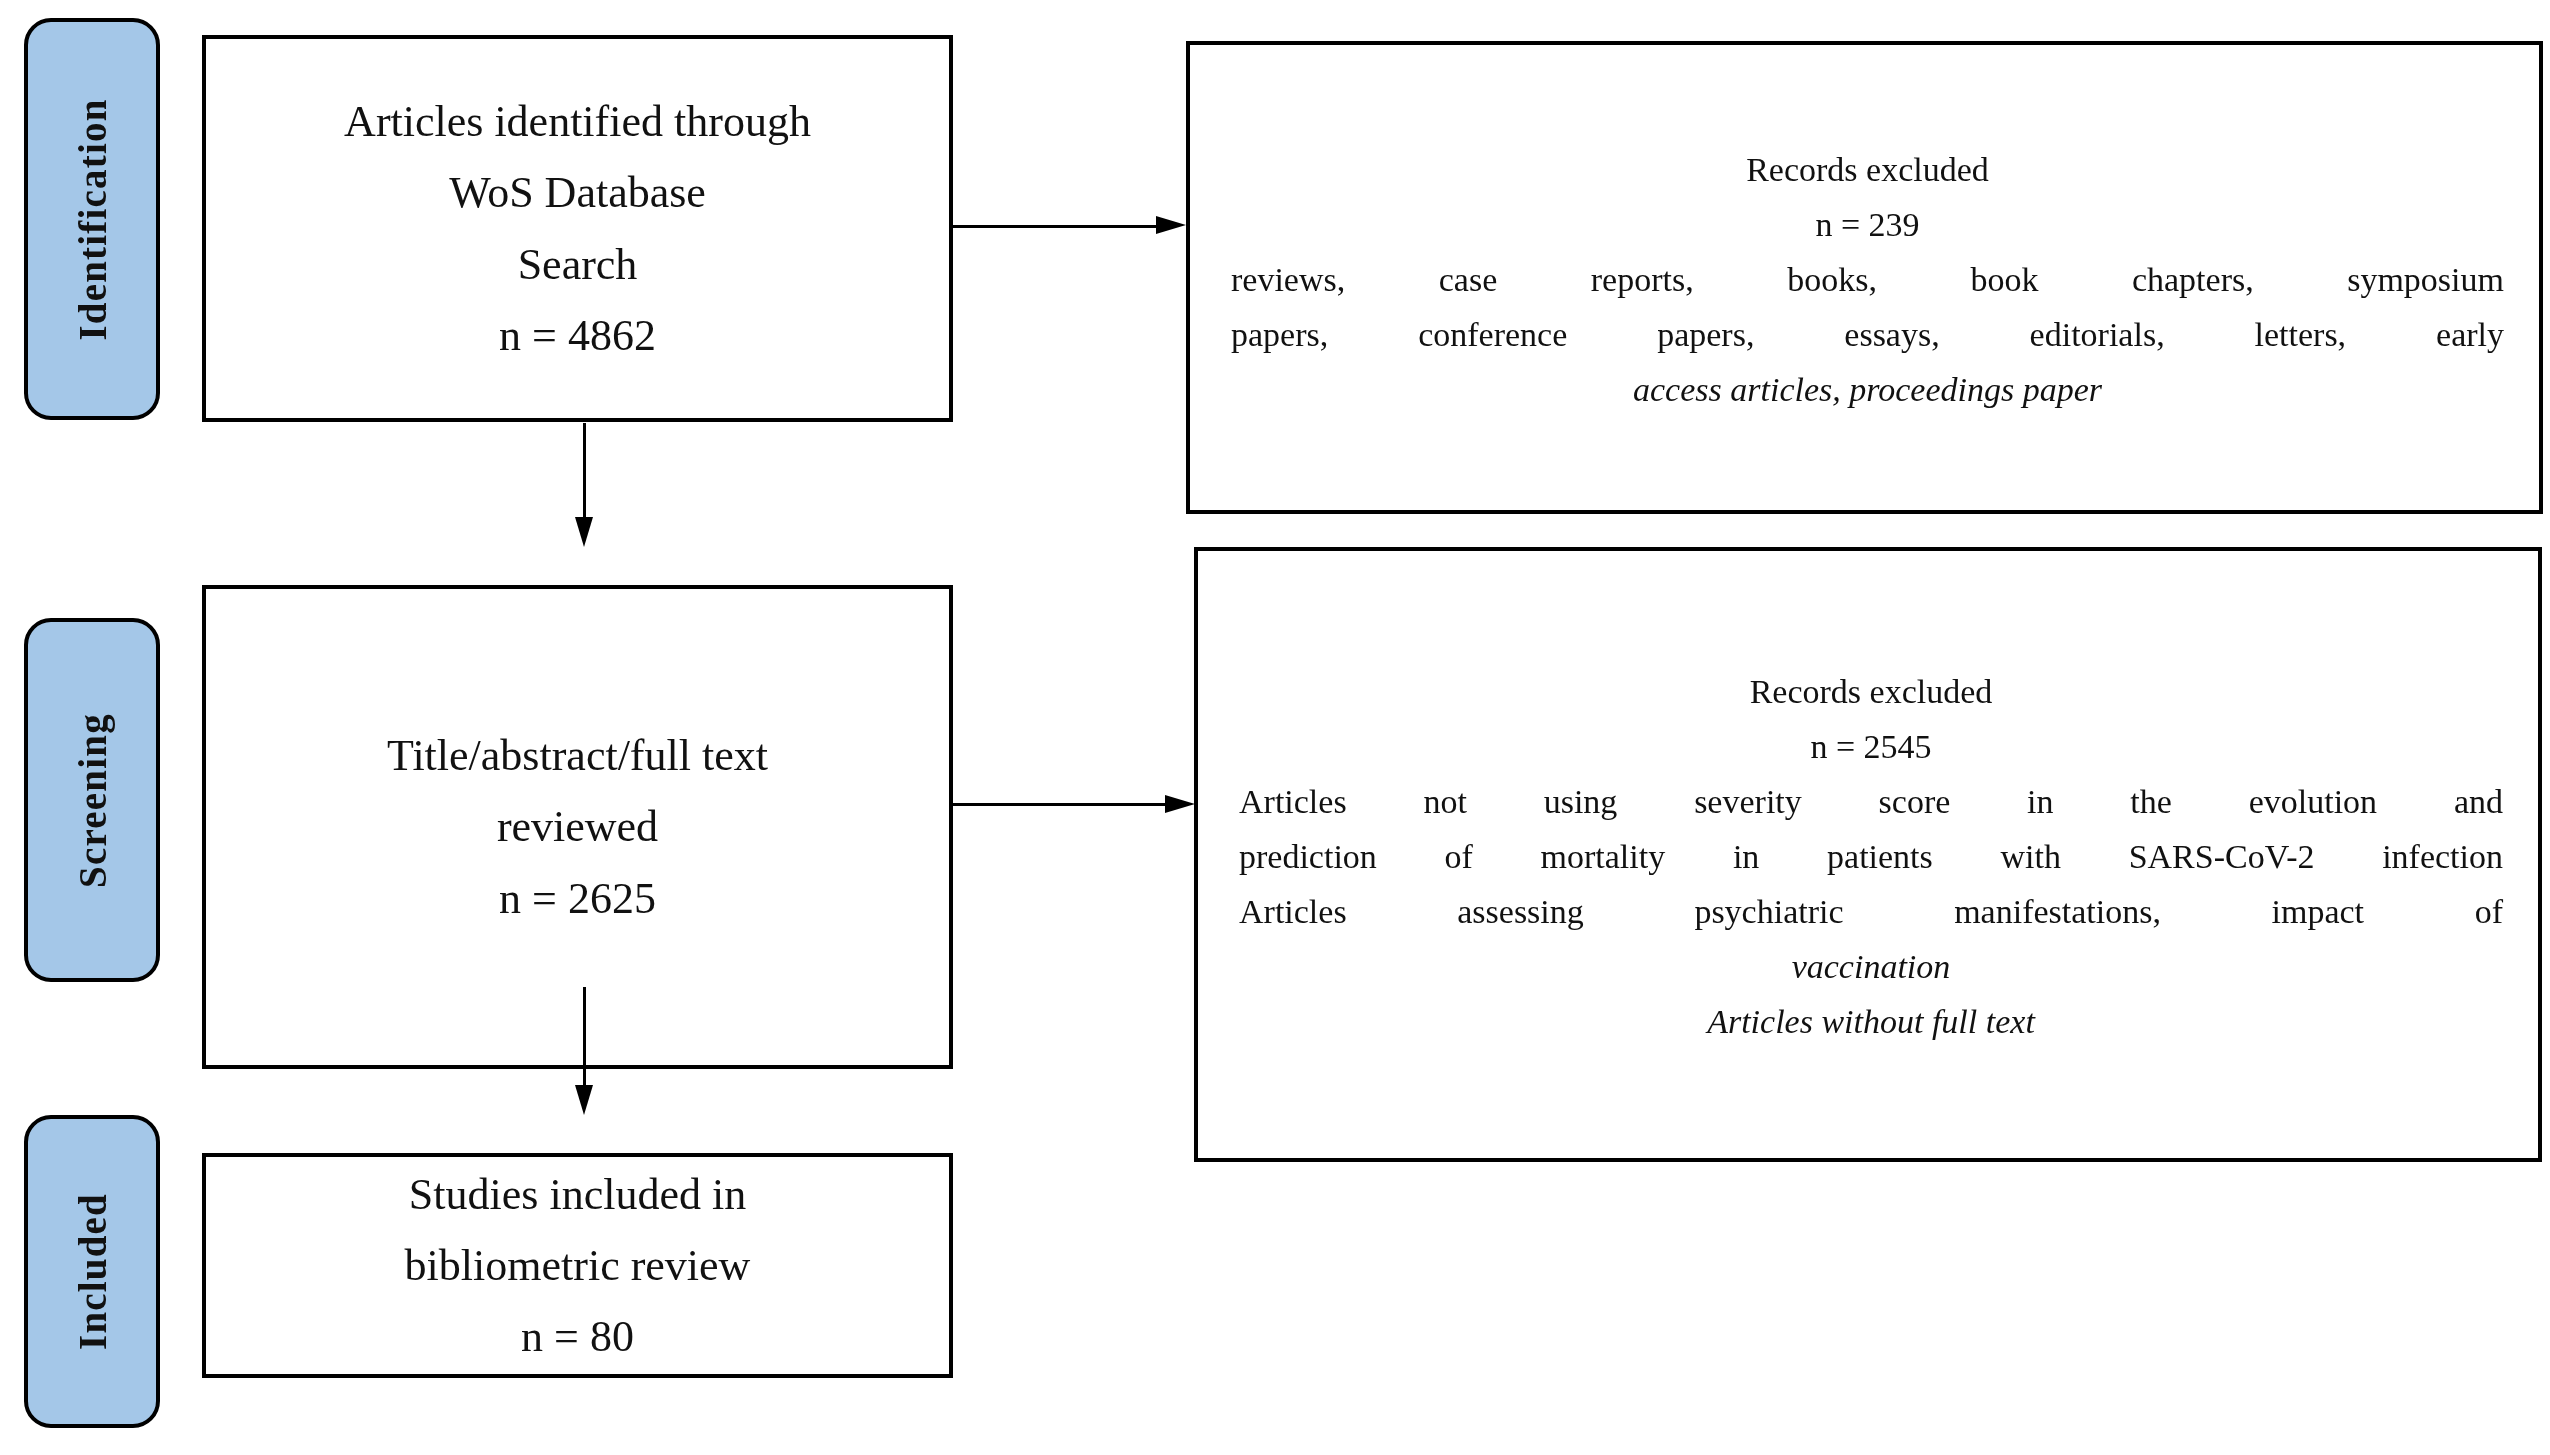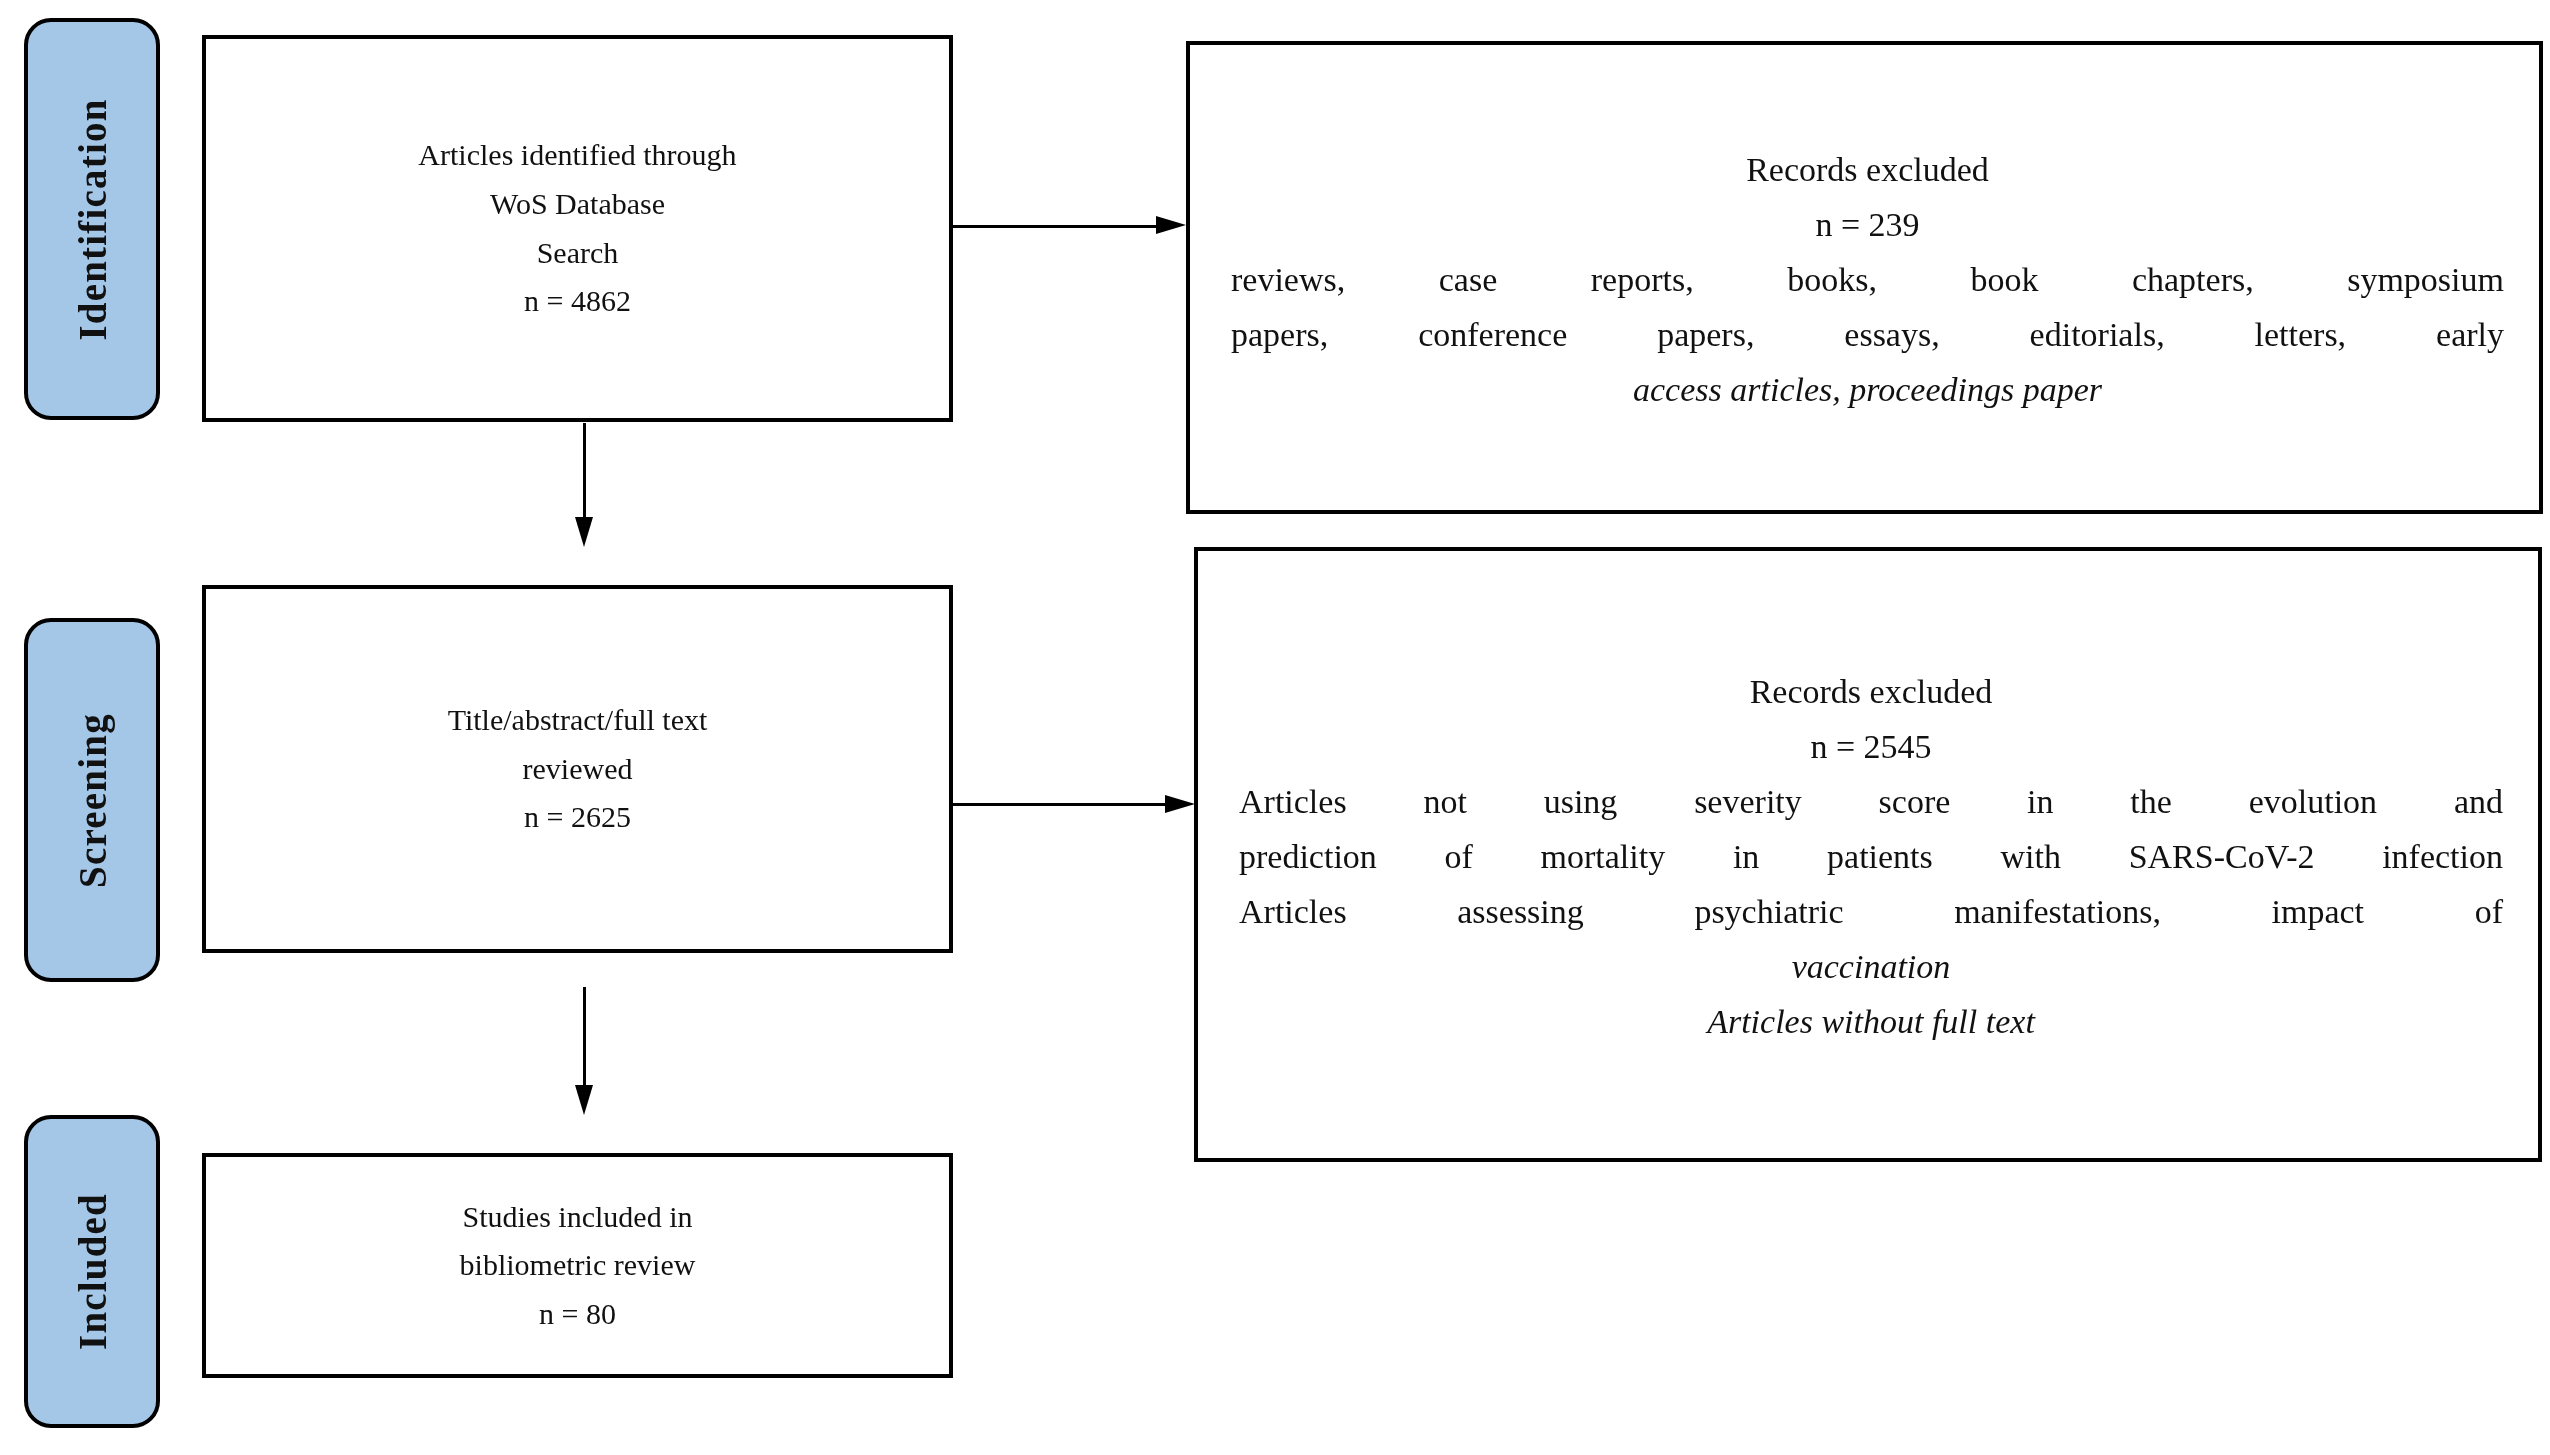--- a/index.html
+++ b/index.html
@@ -45,25 +45,25 @@
 
   
   .fbox {
     position: absolute;
     left: 202px; width: 751px;
     border: 4.1px solid var(--box-border-color);
     background: var(--background);
     display: flex; flex-direction: column;
     align-items: center; justify-content: center;
     text-align: center;
-    font-size: 30px; line-height: 1.62;
+    font-size: 44px; line-height: 1.62;
     padding: 12px;
   }
   .fbox-identified { top: 35px;   height: 387px; }
-  .fbox-reviewed   { top: 585px;  height: 368px; }
+  .fbox-reviewed   { top: 585px;  height: 484px; }
   .fbox-included   { top: 1153px; height: 225px; }
 
   
   .rbox {
     position: absolute;
     border: 4.1px solid var(--box-border-color);
     background: var(--background);
     display: flex; flex-direction: column; justify-content: center;
     font-size: 34px; line-height: 1.62;
     padding: 4px 35px 0 41px;

